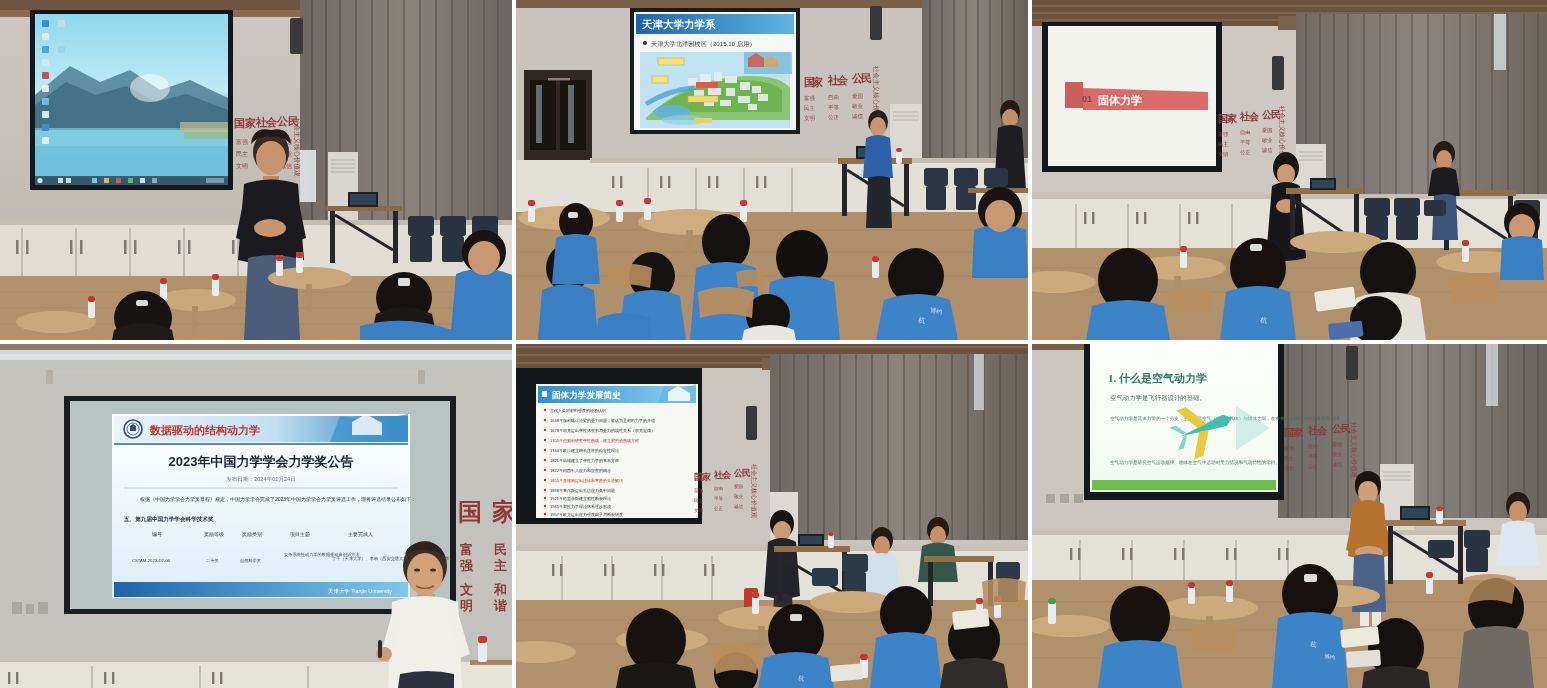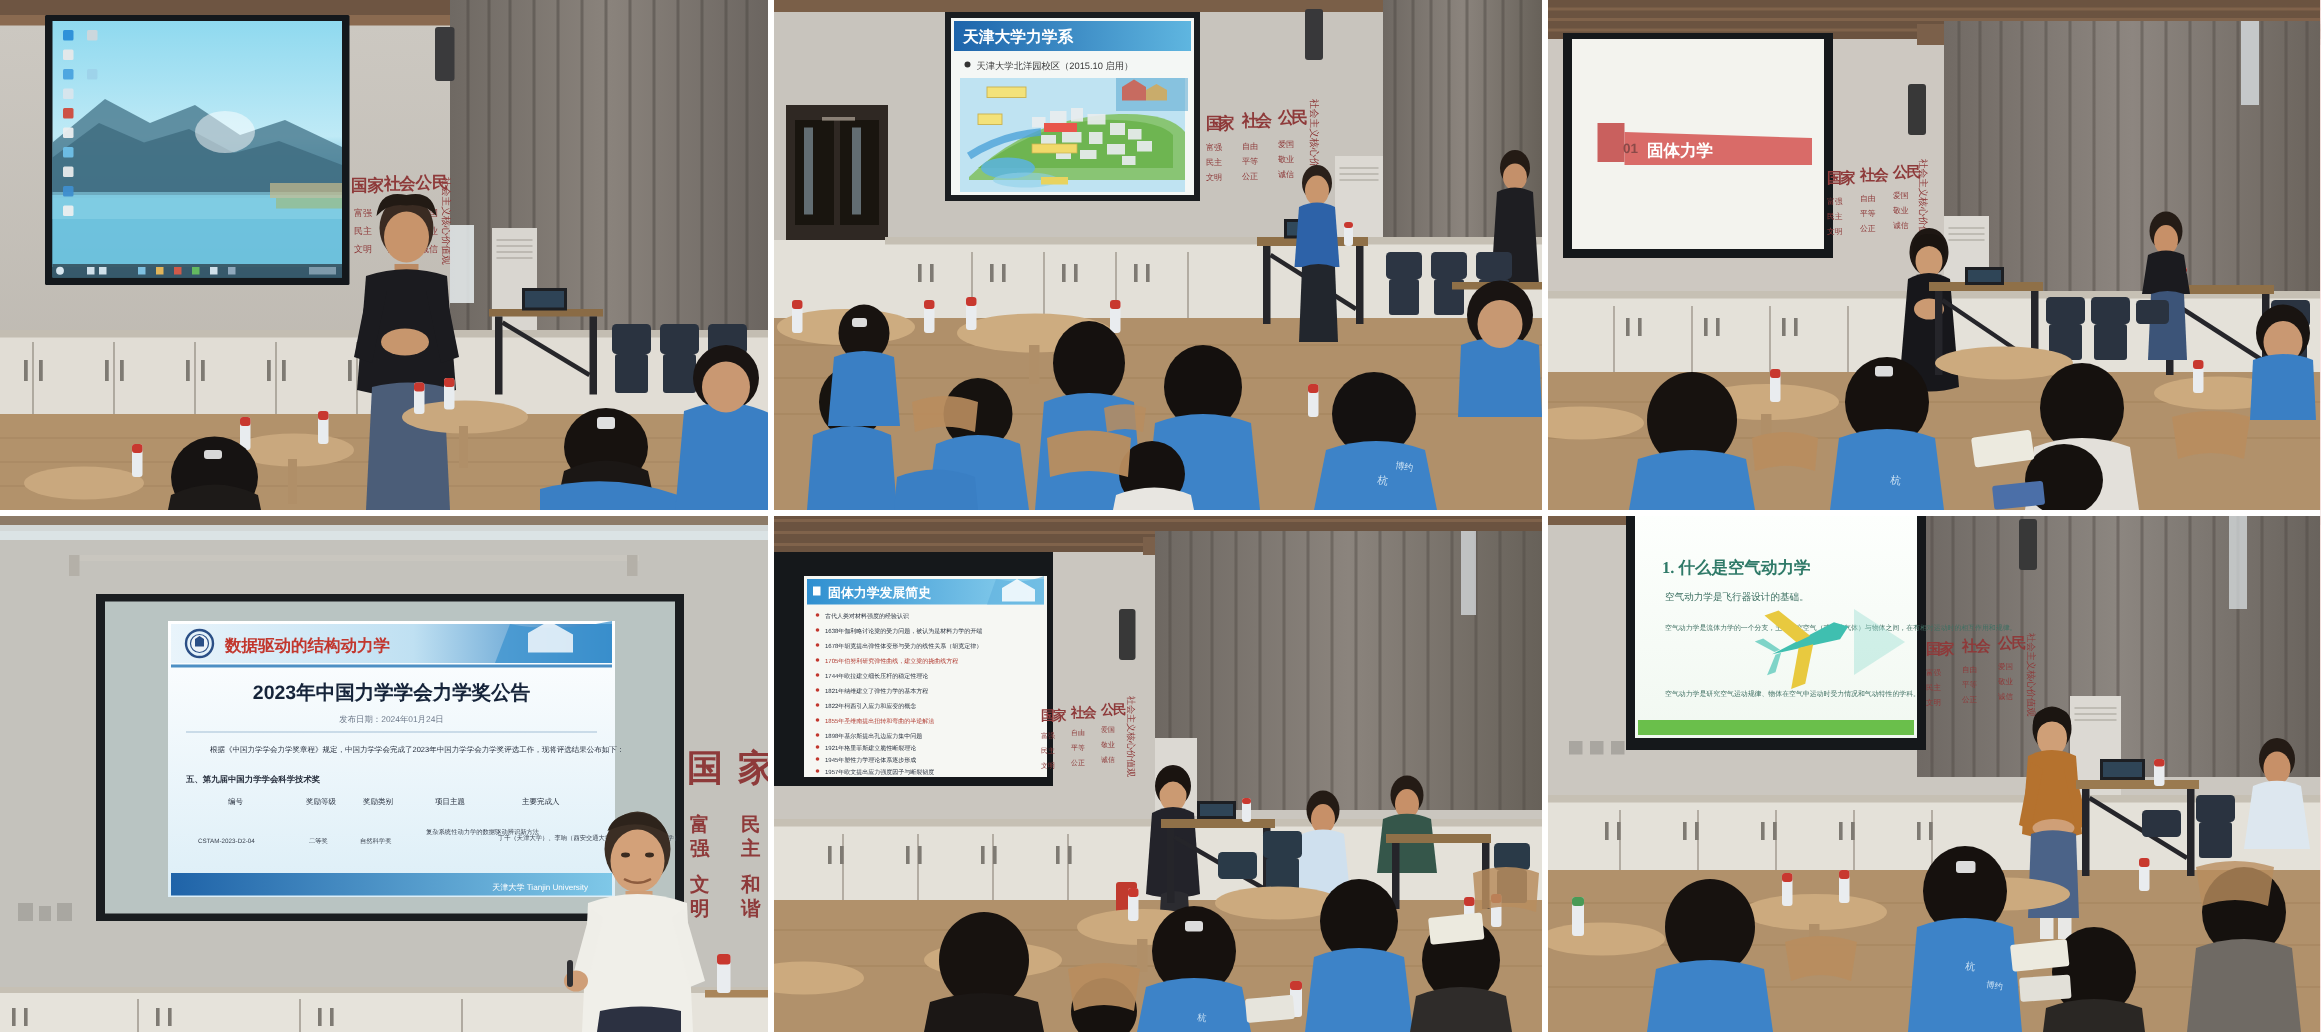--- a/index.html
+++ b/index.html
@@ -10,21 +10,21 @@
     overflow: hidden;
   }
   #collage {
     width: 1547px; height: 688px;
     display: grid;
     grid-template-columns: 512px 516px 519px;
     grid-template-rows: 340px 348px;
     column-gap: 0px; row-gap: 0px;
     background: #ffffff;
   }
-  .panel { position: relative; overflow: hidden; background: #fca5a5; }
+  .panel { position: relative; overflow: hidden; background: #c2410c; }
   .panel svg { display: block; width: 100%; height: 100%; }
   .gut-v { position: absolute; top: 0; height: 688px; width: 4px; background:#fff; }
   .gut-h { position: absolute; left: 0; width: 1547px; height: 4px; background:#fff; }
 
   
 </style>
 </head>
 <body>
 
 <div id="collage">

